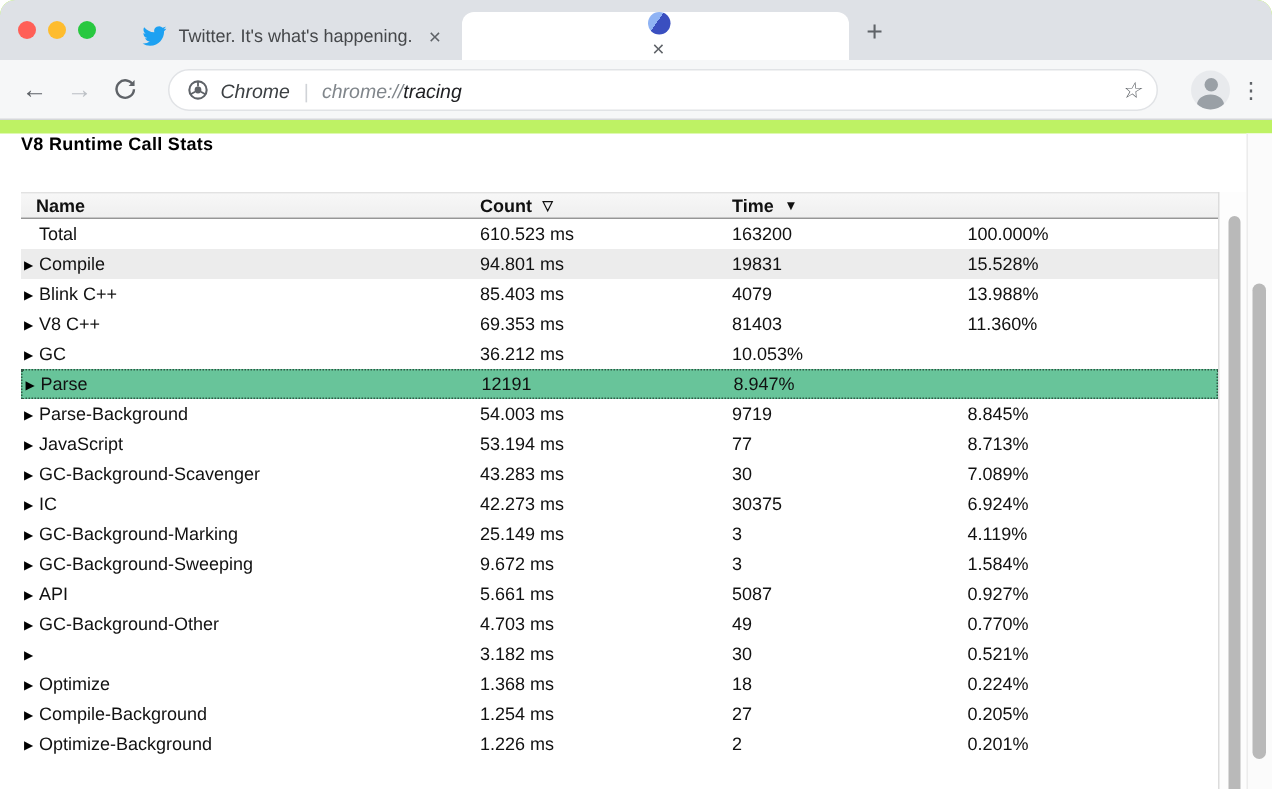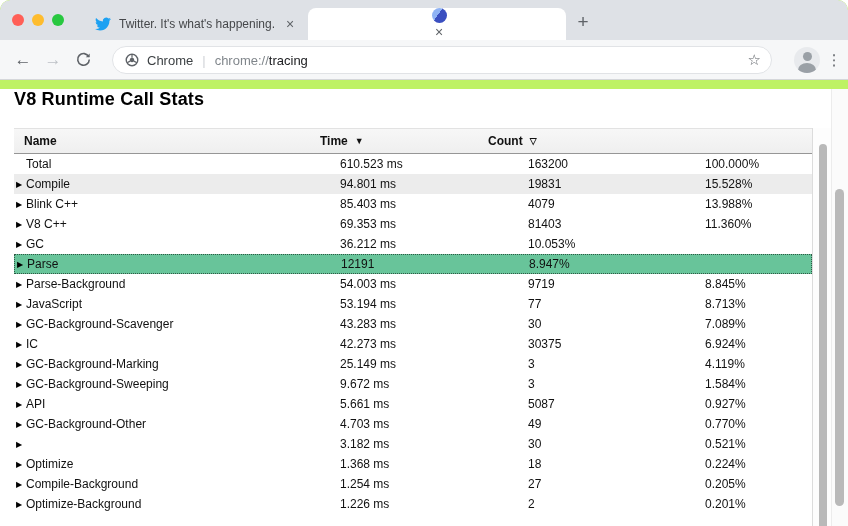--- a/index.html
+++ b/index.html
@@ -24,43 +24,43 @@
 
   
   .toolbar { position:relative; height:40px; background:#f6f7f8; border-bottom:1px solid #d5d7da;
              display:flex; align-items:center; }
   .navbtn { width:30px; text-align:center; font-size:17px; color:#5f6368; }
   .navbtn.disabled { color:#bdc1c6; }
   .navbtn.back { margin-left:8px; }
   .reload svg { display:block; margin:0 auto; }
   .omnibox { position:absolute; left:112px; top:6px; width:660px; height:28px; background:#fff;
              border:1px solid #e1e3e6; border-radius:14px; display:flex; align-items:center;
-             padding:0 10px 0 12px; font-size:13px; }
+             padding:0 10px 0 12px; font-size:13px;font-style:italic; }
   .site-label { color:#3c4043; margin-left:8px; }
   .url-sep { color:#d0d3d7; margin:0 9px; font-weight:100; }
   .url-scheme { color:#80868b; }
   .url-path { color:#202124; }
   .omni-star { margin-left:auto; font-size:15px; color:#5f6368; }
   .avatar { position:absolute; right:28px; top:7px; width:26px; height:26px; border-radius:50%;
             background:#e8eaed; overflow:hidden; }
   .avatar .head { position:absolute; left:8.5px; top:5px; width:9px; height:9px; border-radius:50%; background:#9aa0a6; }
   .avatar .body { position:absolute; left:4px; top:15.5px; width:18px; height:14px; border-radius:50%; background:#9aa0a6; }
   .menu-dots { position:absolute; right:6px; top:11px; font-size:15px; color:#5f6368; width:16px; text-align:center; }
 
   
   .content { position:relative; height:446px; background:#fff; }
-  .page-title { margin:9px 0 0 14px; font-size:18px; font-weight:bold; color:#000; letter-spacing:.2px; }
+  .page-title { margin:9px 0 0 14px; font-size:12px; font-weight:bold; color:#000; letter-spacing:.2px; }
 
   .stats-table { position:absolute; left:14px; top:39px; width:798px; font-size:12px; color:#111; }
   .thead, .trow { display:grid; grid-template-columns:306px 168px 157px 1fr; align-items:center; }
-  .thead { height:26px; background:linear-gradient(#f7f7f7,#efefef); border-top:1px solid #e2e2e2;
+  .thead { height:18px; background:linear-gradient(#f7f7f7,#efefef); border-top:1px solid #e2e2e2;
            border-bottom:1px solid #969696; font-weight:bold; }
   .thead .hname { padding-left:10px; }
   .sort-arrow { font-size:9px; margin-left:7px; position:relative; top:-1px; }
-  .trow { height:20px; cursor:default;gap:20px; }
+  .trow { height:20px; cursor:default; }
   .trow .name { display:flex; align-items:center; }
   .arrow { display:inline-block; width:12px; padding-left:2px; font-size:8px; color:#000; }
   .trow.hover { background:#ececec; }
   .trow.selected { background:#68c49a; border:1px dotted rgba(0,0,0,.55); }
 
   
   .inner-track { position:absolute; left:812px; top:39px; bottom:0; width:19px;
                  background:#fdfdfd; border-left:1px solid #dcdcdc; }
   .inner-thumb { position:absolute; left:819px; top:55px; bottom:0; width:8px;
                  background:#b9b9b9; border-radius:4px; }
@@ -130,24 +130,24 @@
 
   <div class="content">
     <div class="page-title">V8 Runtime Call Stats</div>
 
     <div class="stats-table">
       <div class="thead">
         <span class="hname">
           <span>Name</span><span class="sort-arrow"></span>
         </span>
         <span>
-          <span>Time</span><span class="sort-arrow">▼</span>
+          <span>Count</span><span class="sort-arrow">▽</span>
         </span>
         <span>
-          <span>Count</span><span class="sort-arrow">▽</span>
+          <span>Time</span><span class="sort-arrow">▼</span>
         </span>
       </div>
       <div id="table-body">
           <div class="trow">
             <span class="cell name">
               <span class="arrow"></span>
               <span>Total</span>
             </span>
             <span class="cell">610.523 ms</span>
             <span class="cell">163200</span>

